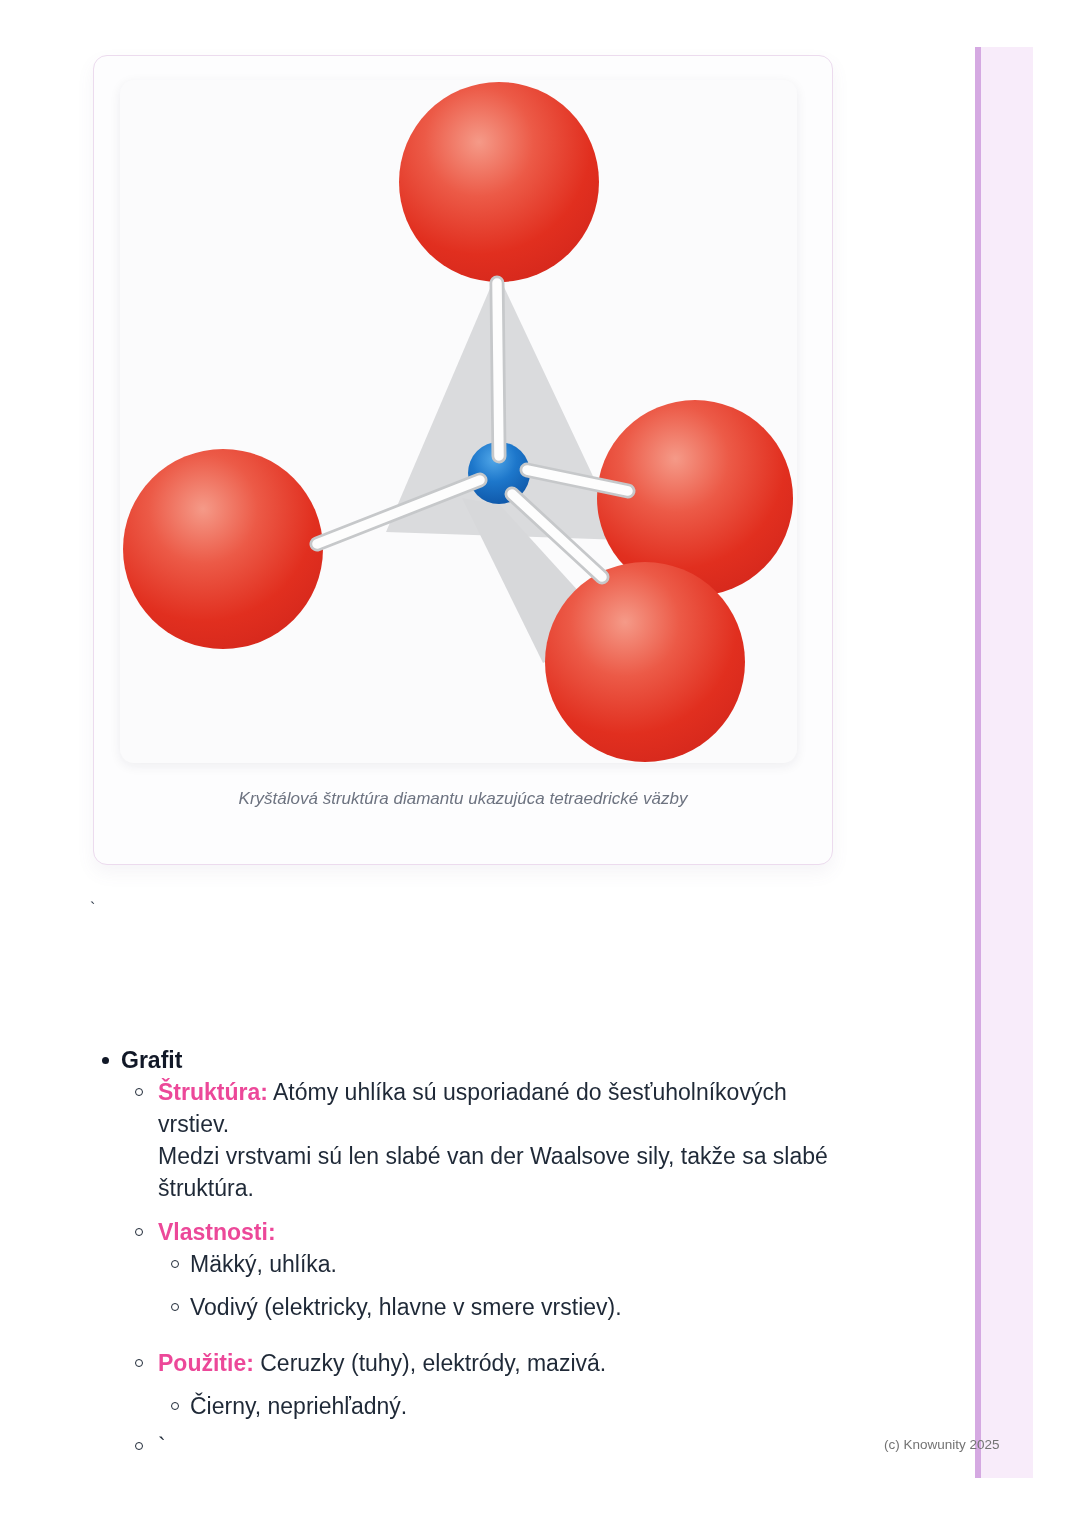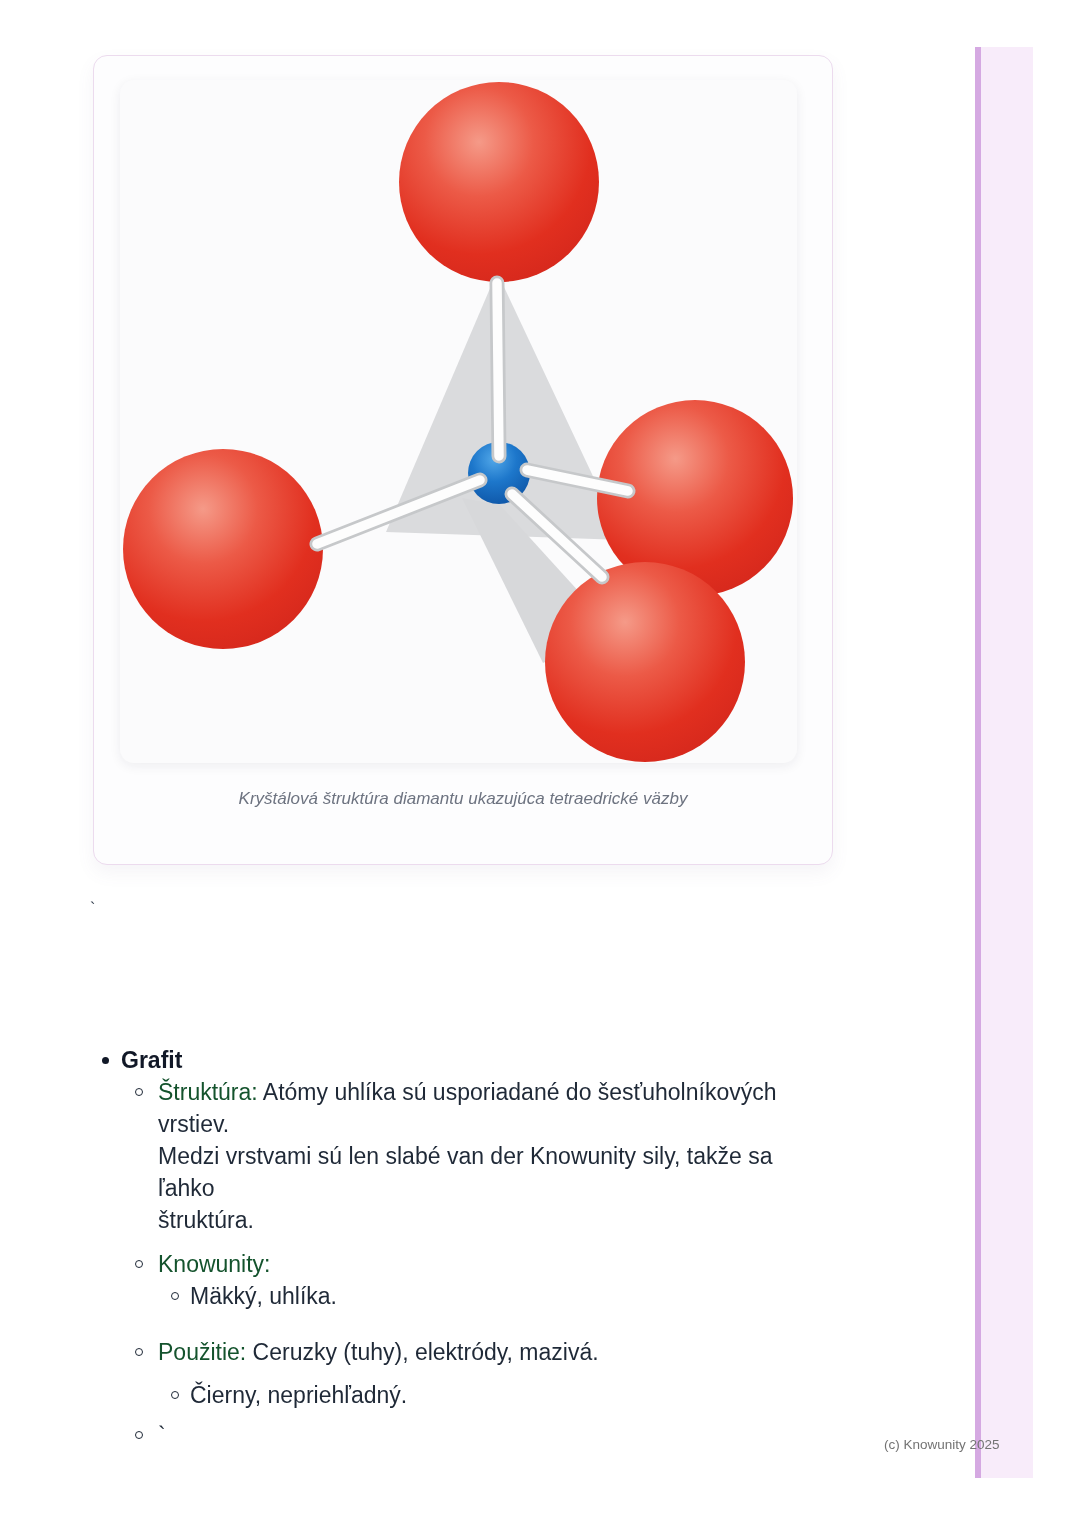--- a/index.html
+++ b/index.html
@@ -43,21 +43,21 @@
   .li-2{padding-left:63px;}
   .li-2::before{
     content:"";position:absolute;left:40px;top:12px;width:8px;height:8px;
     border-radius:50%;border:1.7px solid #1f2937;box-sizing:border-box;background:transparent;
   }
   .li-3{padding-left:95px;}
   .li-3::before{
     content:"";position:absolute;left:76px;top:12px;width:8px;height:8px;
     border-radius:50%;border:1.7px solid #1f2937;box-sizing:border-box;background:transparent;
   }
-  .b{font-weight:400;color:#14532d;}
+  .b{font-weight:700;color:#ec4899;}
   .gap-sm{margin-top:12px;}
   .gap-xs{margin-top:11px;}
   .gap-md{margin-top:24px;}
   .gap-tick{margin-top:8px;}
   
   .footer{
     position:absolute;left:884px;top:1437px;font-size:13.5px;color:#737373;z-index:3;white-space:nowrap;
   }
 </style>
 </head>
@@ -115,30 +115,33 @@
   <div class="stray-tick">`</div>
 
   <div class="content">
 
     <div class="li li-1">
       <span>Grafit</span>
     </div>
 
     <div class="li li-2">
       <span class="b">Štruktúra:</span><span> Atómy uhlíka sú usporiadané do šesťuholníkových vrstiev.</span>
-      <div>Medzi vrstvami sú len slabé van der Knowunity sily, takže sa ľahko</div>
+      <div>Medzi vrstvami sú len slabé van der Waalsove sily, takže sa slabé</div>
       <div>štruktúra.</div>
     </div>
 
     <div class="li li-2 gap-sm">
-      <span class="b">Knowunity:</span>
+      <span class="b">Vlastnosti:</span>
     </div>
 
     <div class="li li-3">
       <span>Mäkký, uhlíka.</span>
+    </div>
+    <div class="li li-3 gap-xs">
+      <span>Vodivý (elektricky, hlavne v smere vrstiev).</span>
     </div>
     <div class="li li-2 gap-md">
       <span class="b">Použitie:</span><span> Ceruzky (tuhy), elektródy, mazivá.</span>
     </div>
 
     <div class="li li-3 gap-xs">
       <span>Čierny, nepriehľadný.</span>
     </div>
 
     <div class="li li-2 gap-tick">

